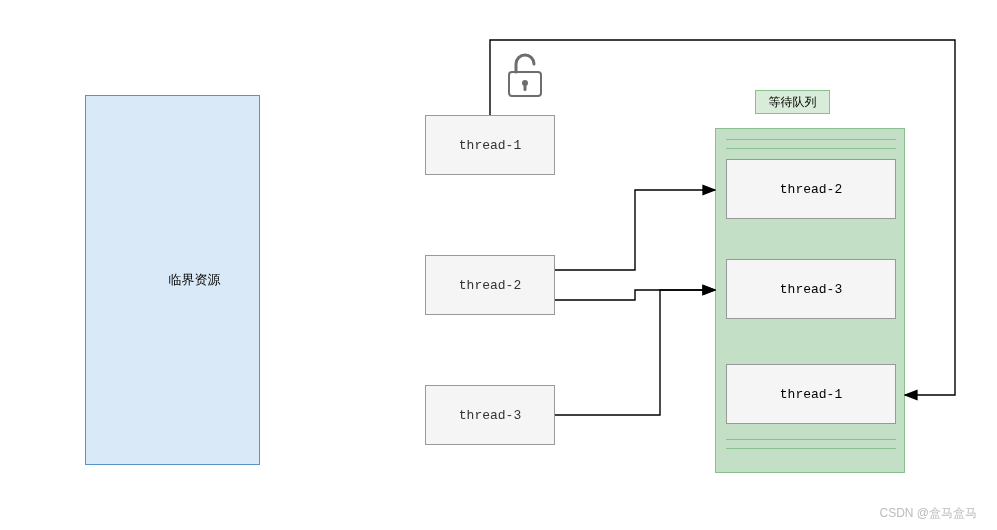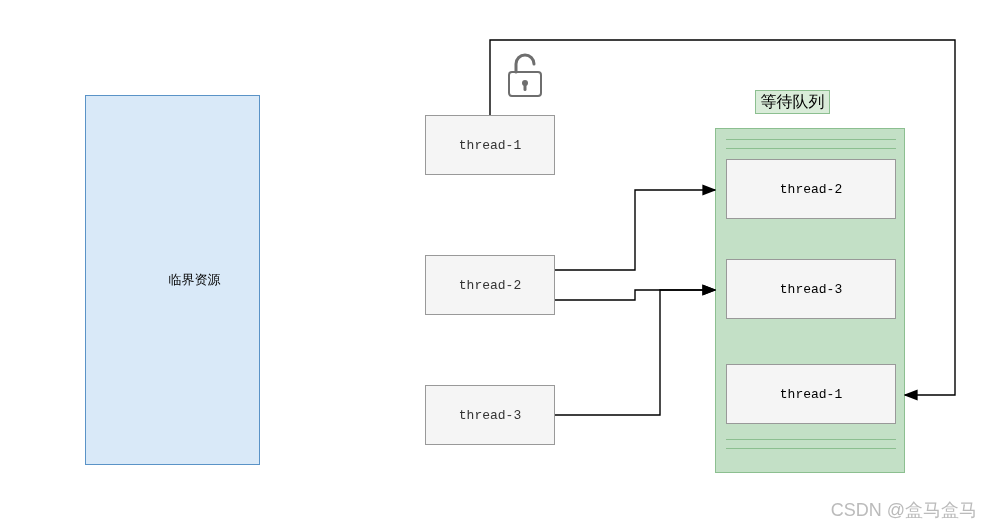--- a/index.html
+++ b/index.html
@@ -55,21 +55,21 @@
       left: 755px;
       top: 90px;
       width: 75px;
       height: 24px;
       background: #d9ecd9;
       border: 1px solid #8cbf90;
       display: flex;
       align-items: center;
       justify-content: center;
       font-family: "Microsoft YaHei", Arial, sans-serif;
-      font-size: 16px;
+      font-size: 12px;
     }
     .queue-slot {
       position: absolute;
       left: 10px;
       width: 170px;
       height: 60px;
       background: #f5f5f5;
       border: 1px solid #999;
       display: flex;
       align-items: center;
@@ -101,21 +101,21 @@
       width: 997px;
       height: 530px;
       pointer-events: none;
     }
     .watermark {
       position: absolute;
       right: 20px;
       bottom: 8px;
       color: #bbb;
       font-family: "Microsoft YaHei", Arial, sans-serif;
-      font-size: 18px;
+      font-size: 12px;
     }
   </style>
 </head>
 <body>
 
 <div class="box critical-resource">
   <span>临界资源</span>
 </div>
 
 <div class="lock-icon">

